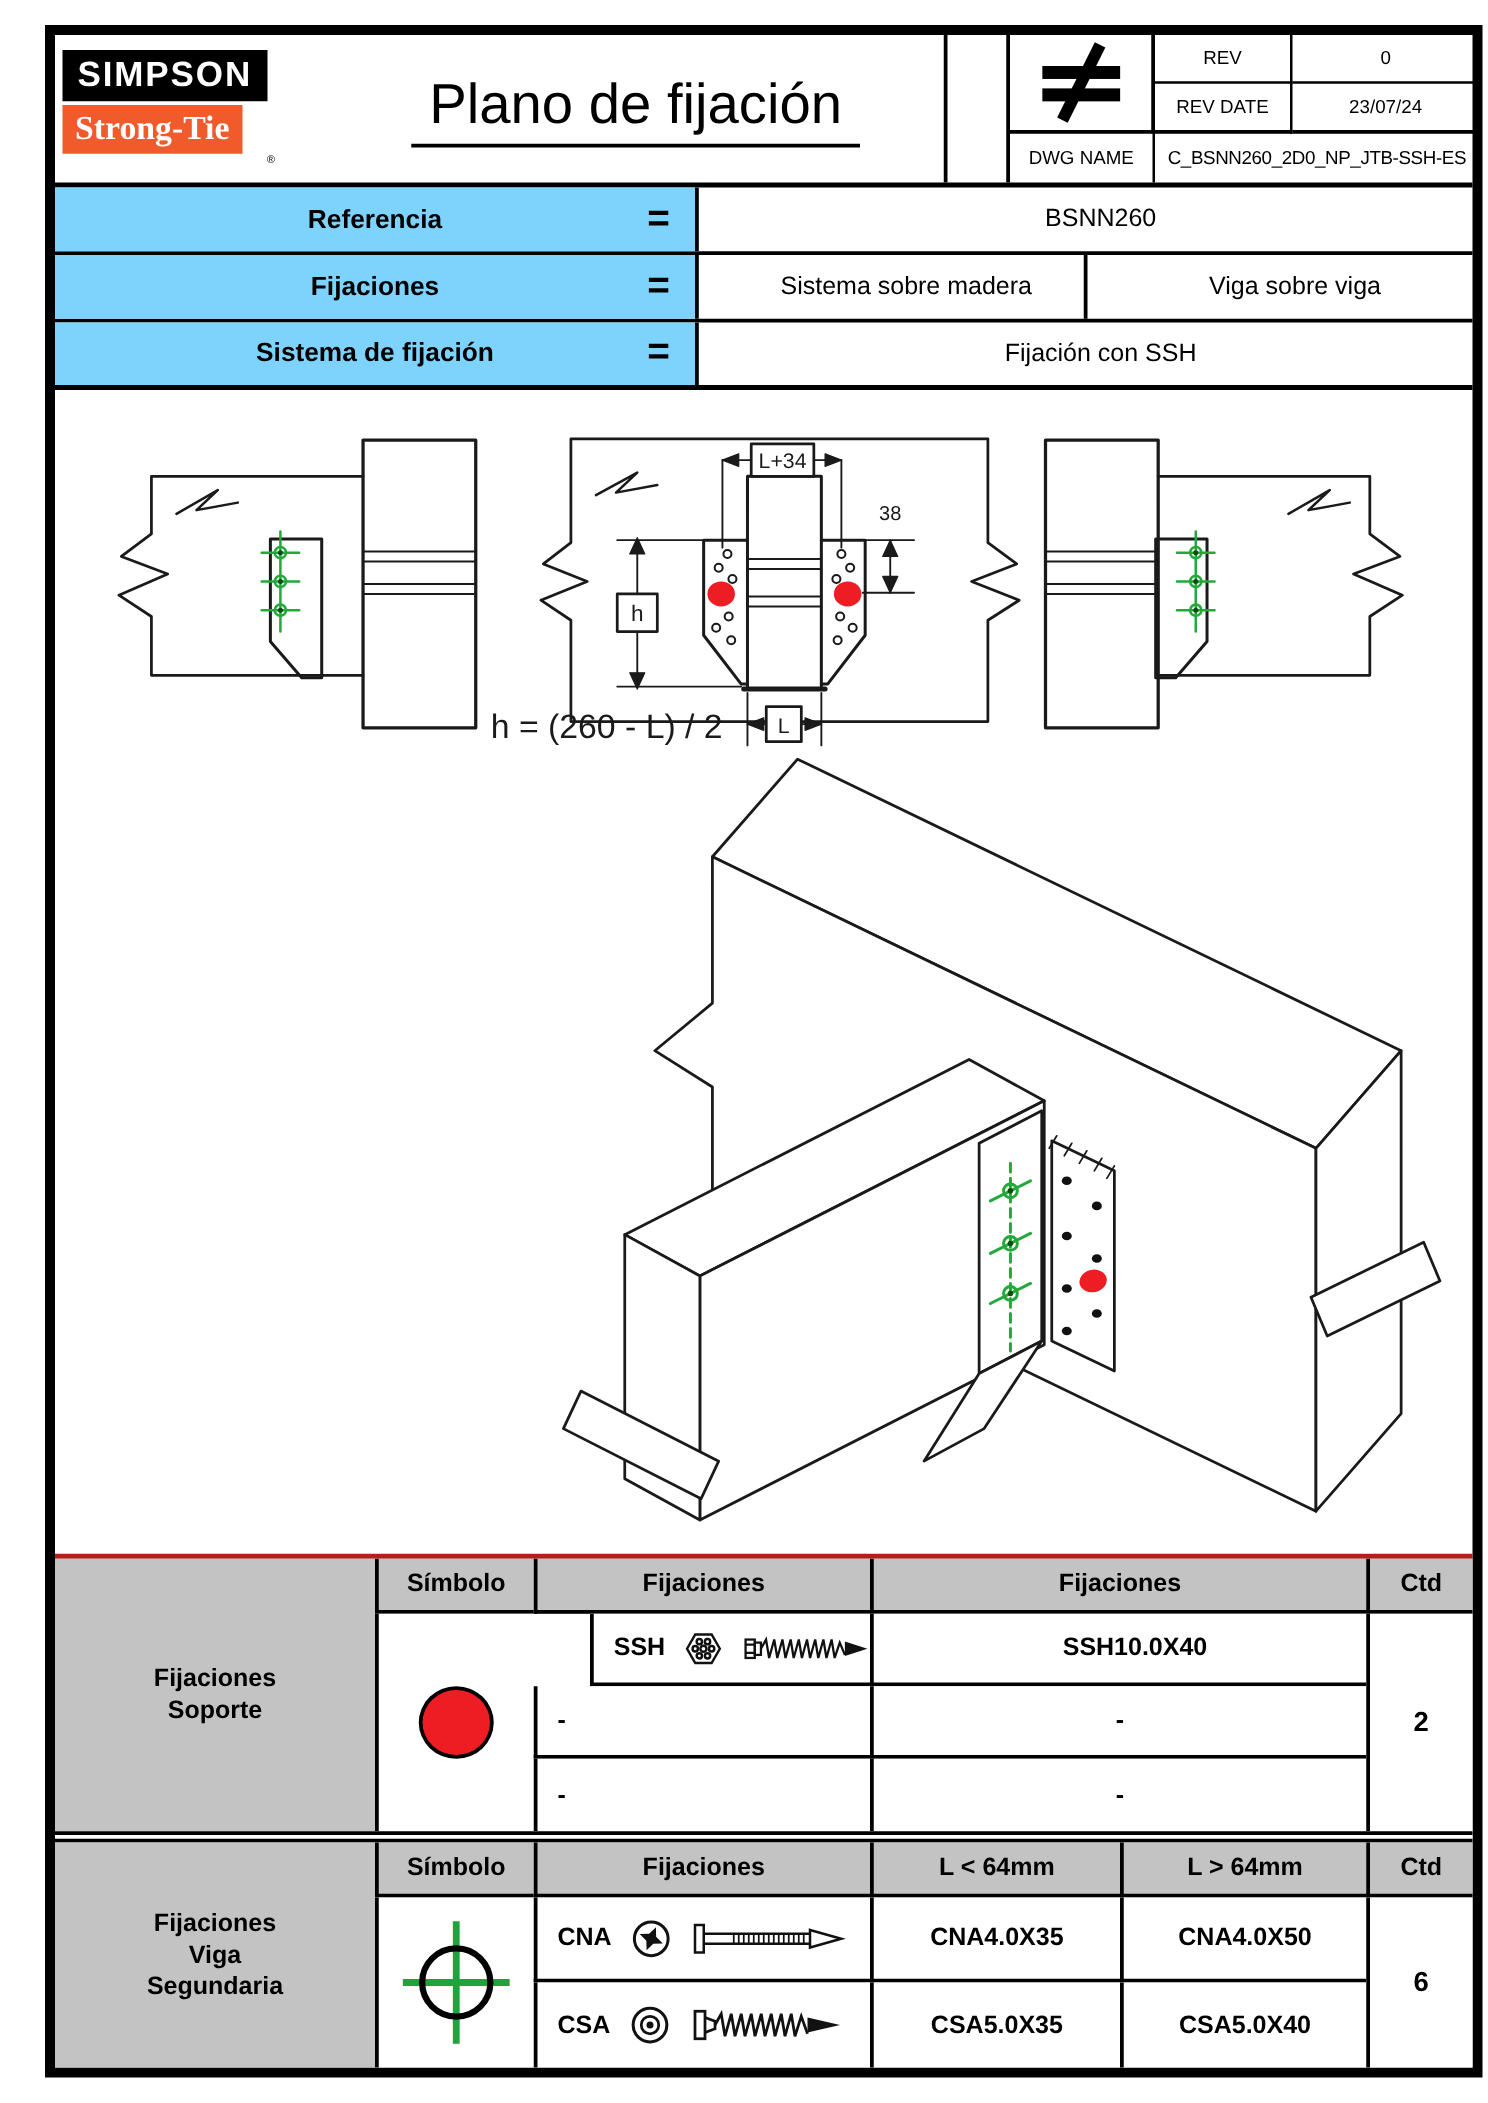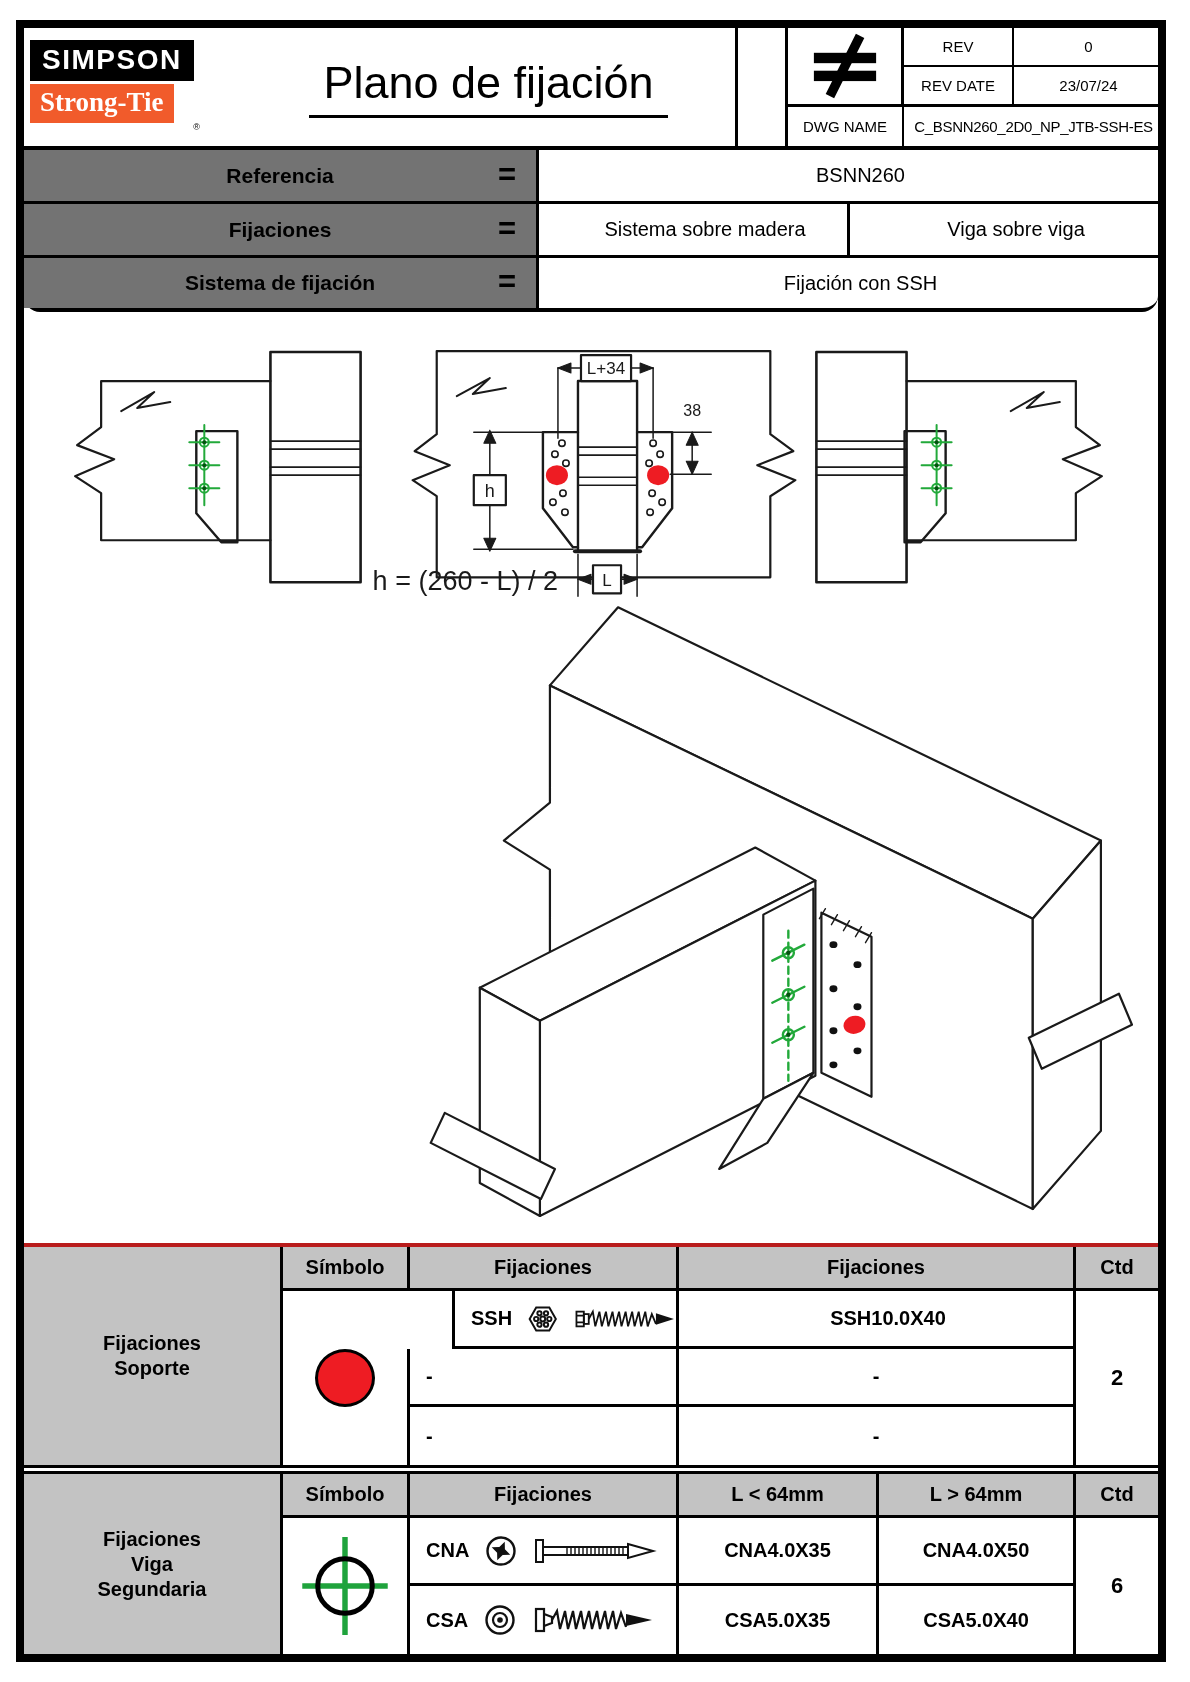--- a/index.html
+++ b/index.html
@@ -1,17 +1,17 @@
 <!DOCTYPE html>
 <html><head>
 <meta charset="utf-8">
 <style>
   * { box-sizing: border-box; margin: 0; padding: 0; }
   html,body { width:1190px; height:1682px; background:#fff; font-family:"Liberation Sans", sans-serif; color:#000; }
-  .page { position:absolute; left:16px; top:20px; width:1150px; height:1642px;
+  .page { position:absolute; left:36px; top:20px; width:1150px; height:1642px;
           border:8px solid #000; background:#fff; display:flex; flex-direction:column; }
 
   
   .hdr { height:122px; border-bottom:4px solid #000; display:flex; flex:0 0 auto; }
   .logo-cell { width:218px; padding:12px 0 0 6px; }
   .logo-black { display:inline-block; background:#000; color:#fff; font-weight:bold; font-size:28px;
                 letter-spacing:1.5px; padding:4px 12px 5px 12px; }
   .logo-orange { display:inline-block; background:#f15b2b; color:#fff; font-family:"Liberation Serif", serif;
                  font-weight:bold; font-size:27px; padding:3px 10px 5px 10px; margin-top:3px; }
   .logo-reg { display:block; font-size:9px; text-align:right; width:170px; line-height:8px; }
@@ -24,22 +24,22 @@
   .neq-cell { grid-column:1; grid-row:1 / span 2; border-right:3px solid #000; border-bottom:3px solid #000; }
   .c-rev-l { border-right:2px solid #000; border-bottom:2px solid #000; }
   .c-rev-v { border-bottom:2px solid #000; font-size:17px; }
   .c-rd-l  { border-right:2px solid #000; border-bottom:3px solid #000; }
   .c-rd-v  { border-bottom:3px solid #000; font-size:17px; }
   .c-dwg-l { border-right:2px solid #000; font-size:13.5px; }
   .c-dwg-v { grid-column:2 / span 2; font-size:13px; letter-spacing:-0.3px; white-space:nowrap; }
 
   
   .info-row { display:flex; height:54px; border-bottom:3px solid #000; flex:0 0 auto; }
-  .info-row.last { border-bottom:4px solid #000;border-radius:16px; }
-  .info-label { width:515px; background:#737373; border-right:3px solid #000; position:relative;
+  .info-row.last { border-bottom:4px solid #000; }
+  .info-label { width:515px; background:#7dd3fc; border-right:3px solid #000; position:relative;
                 display:flex; align-items:center; justify-content:center; }
   .info-label .lbl { font-weight:bold; font-size:21px; }
   .info-label .eq { position:absolute; right:20px; top:50%; transform:translateY(-54%); font-weight:900; font-size:31px; }
   .info-vals { flex:1; display:flex; }
   .info-val { flex:1; display:flex; align-items:center; justify-content:center; font-size:20px;padding-left:24px; }
   .info-val.split { border-right:3px solid #000; }
 
   
   .draw { flex:1 1 auto; border-bottom:4px solid #b91c1c; overflow:hidden; }
   .draw svg { width:100%; height:100%; display:block; }

